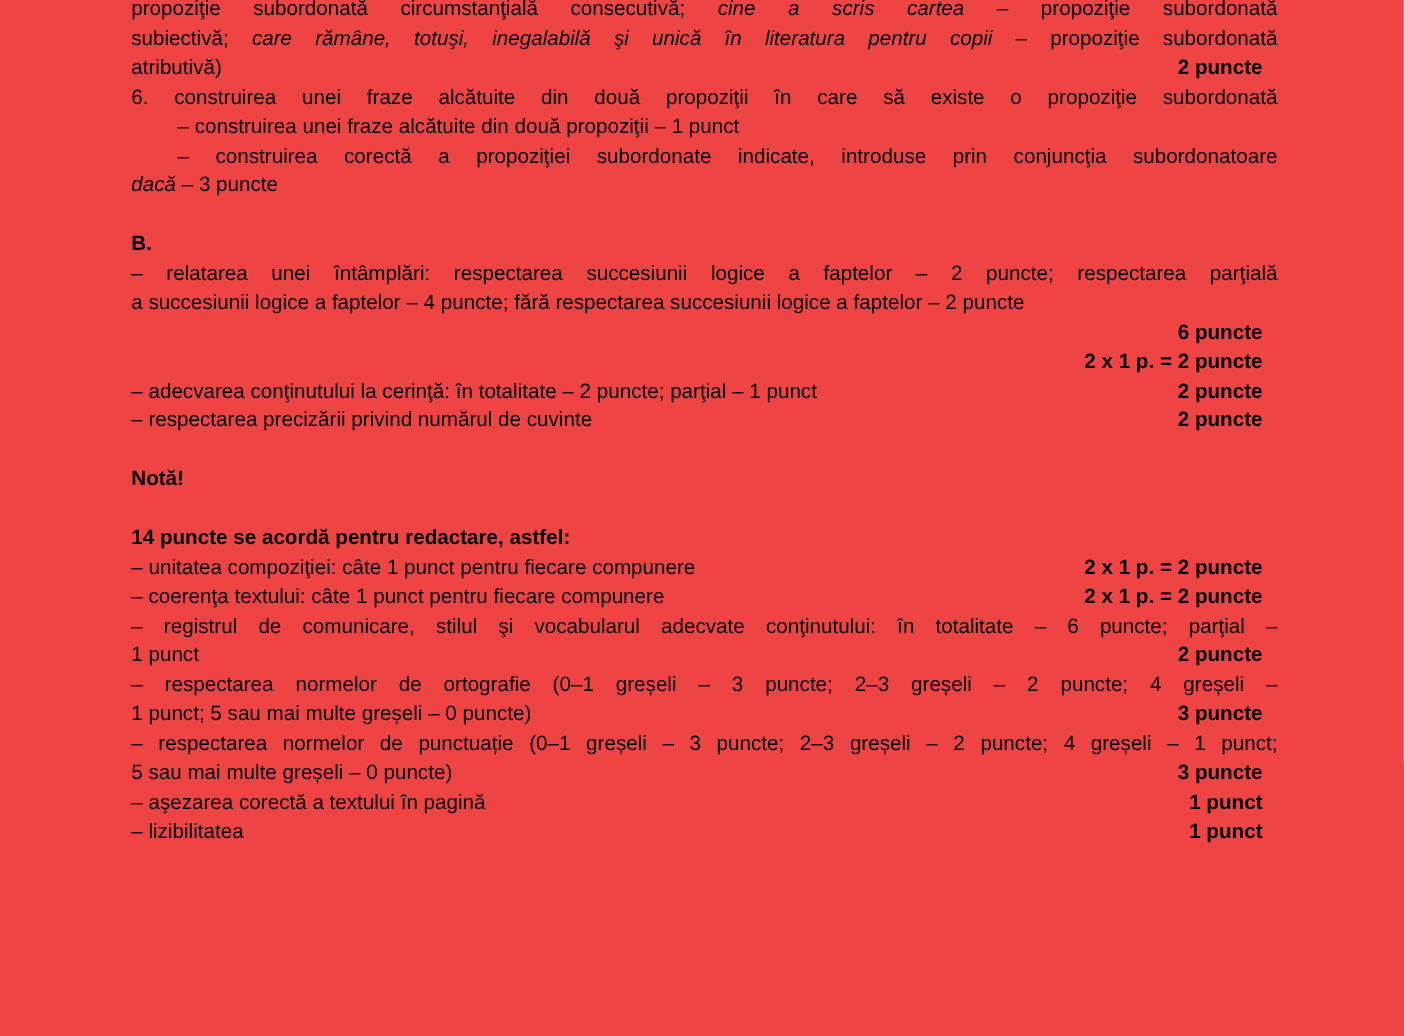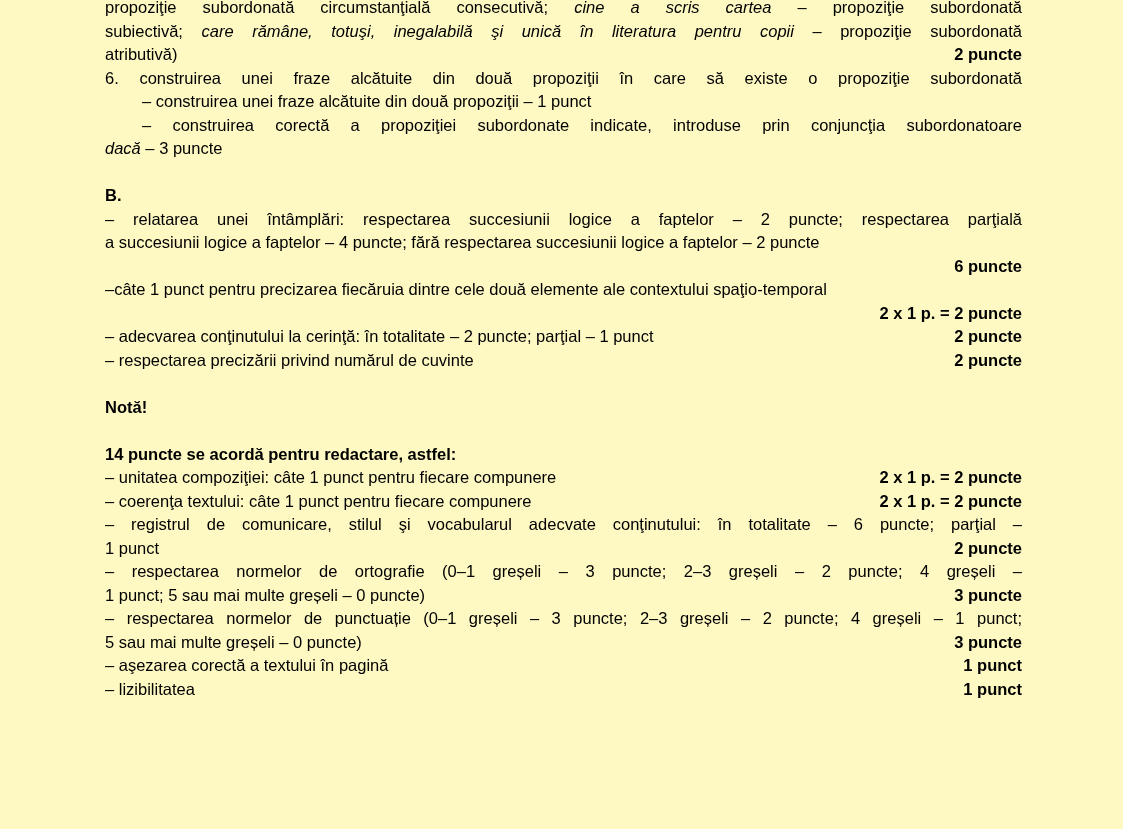--- a/index.html
+++ b/index.html
@@ -14,21 +14,21 @@
     overflow: hidden;
     font-family: "Liberation Sans", sans-serif;
     font-size: 16.5px;
     line-height: 23.5px;
     color: #000000;
     -webkit-font-smoothing: antialiased;
   }
   .page {
     position: absolute;
     inset: 0;
-    background: #fef9c3;
+    background: #ef4444;
   }
   .content {
     position: absolute;
     left: 105px;
     top: -4px;
     width: 917px;
   }
   .line {
     position: relative;
     min-height: 23.5px;
@@ -42,21 +42,21 @@
     padding-left: 37px;
   }
   .line.bold {
     font-weight: bold;
   }
   .line.blank {
     height: 23.5px;
   }
   .pts {
     position: absolute;
-    right: 0;
+    right: 12px;
     top: 0;
     font-weight: bold;
     white-space: nowrap;
   }
   .i { font-style: italic; }
 </style>
 </head>
 <body>
 
 <div class="page">
@@ -68,21 +68,20 @@
       <div class="line indent"><span>– construirea unei fraze alcătuite din două propoziţii – 1 punct</span></div>
       <div class="line just indent"><span>– construirea corectă a propoziţiei subordonate indicate, introduse prin conjuncţia subordonatoare</span></div>
       <div class="line"><span class="i">dacă</span><span> – 3 puncte</span></div>
       <div class="line blank"></div>
       <div class="line bold"><span>B.</span></div>
       <div class="line just"><span>– relatarea unei întâmplări: respectarea succesiunii logice a faptelor – 2 puncte; respectarea parţială</span></div>
       <div class="line"><span>a succesiunii logice a faptelor – 4 puncte; fără respectarea succesiunii logice a faptelor – 2 puncte</span></div>
       <div class="line">
         <span class="pts">6 puncte</span>
       </div>
-      <div class="line"><span>–câte 1 punct pentru precizarea fiecăruia dintre cele două elemente ale contextului spaţio-temporal</span></div>
       <div class="line">
         <span class="pts">2 x 1 p. = 2 puncte</span>
       </div>
       <div class="line"><span>– adecvarea conţinutului la cerinţă: în totalitate – 2 puncte; parţial – 1 punct</span><span class="pts">2 puncte</span></div>
       <div class="line"><span>– respectarea precizării privind numărul de cuvinte</span><span class="pts">2 puncte</span></div>
       <div class="line blank"></div>
       <div class="line bold"><span>Notă!</span></div>
       <div class="line blank"></div>
       <div class="line bold"><span>14 puncte se acordă pentru redactare, astfel:</span></div>
       <div class="line"><span>– unitatea compoziţiei: câte 1 punct pentru fiecare compunere</span><span class="pts">2 x 1 p. = 2 puncte</span></div>

